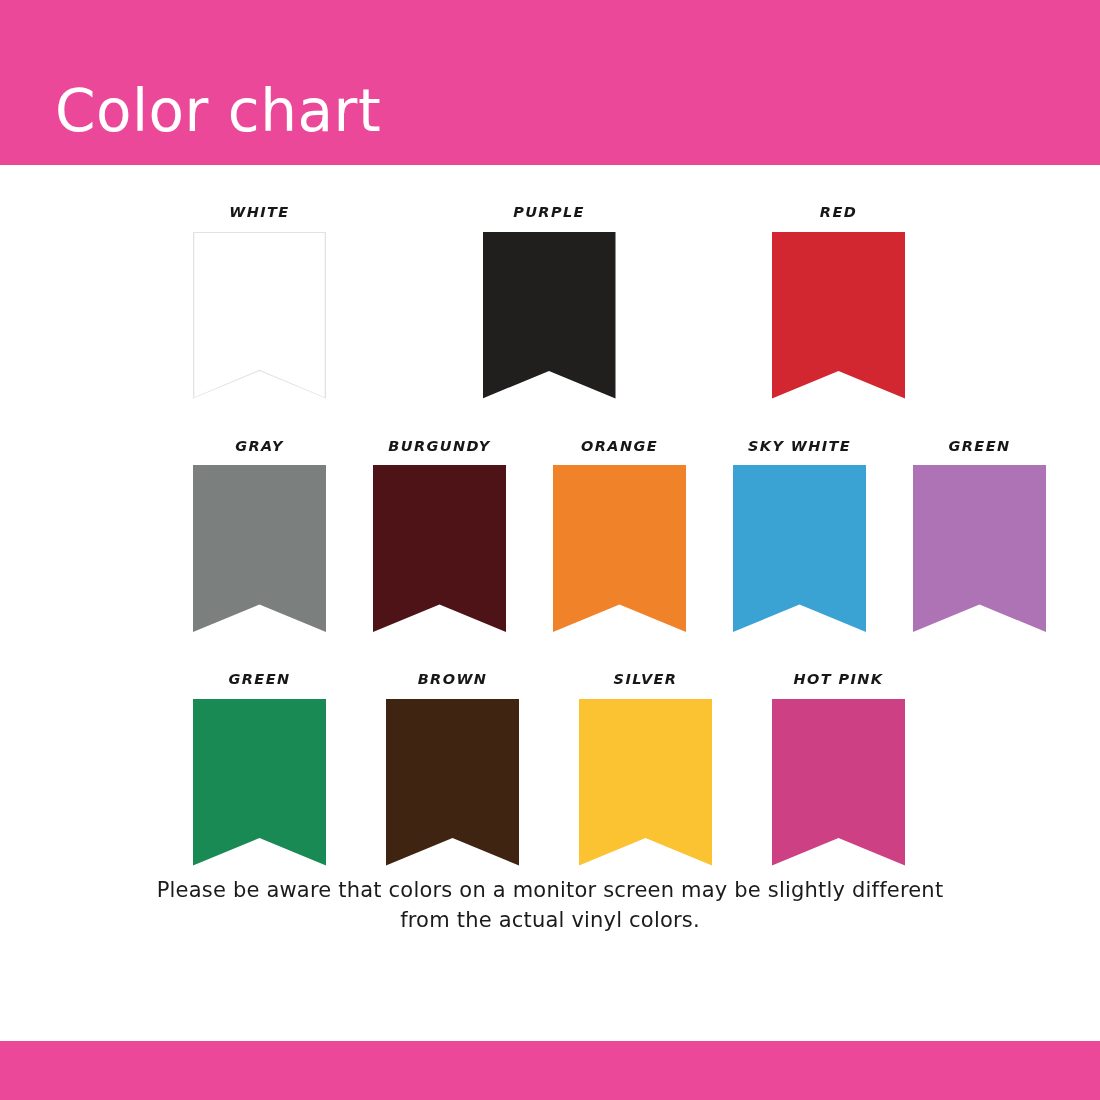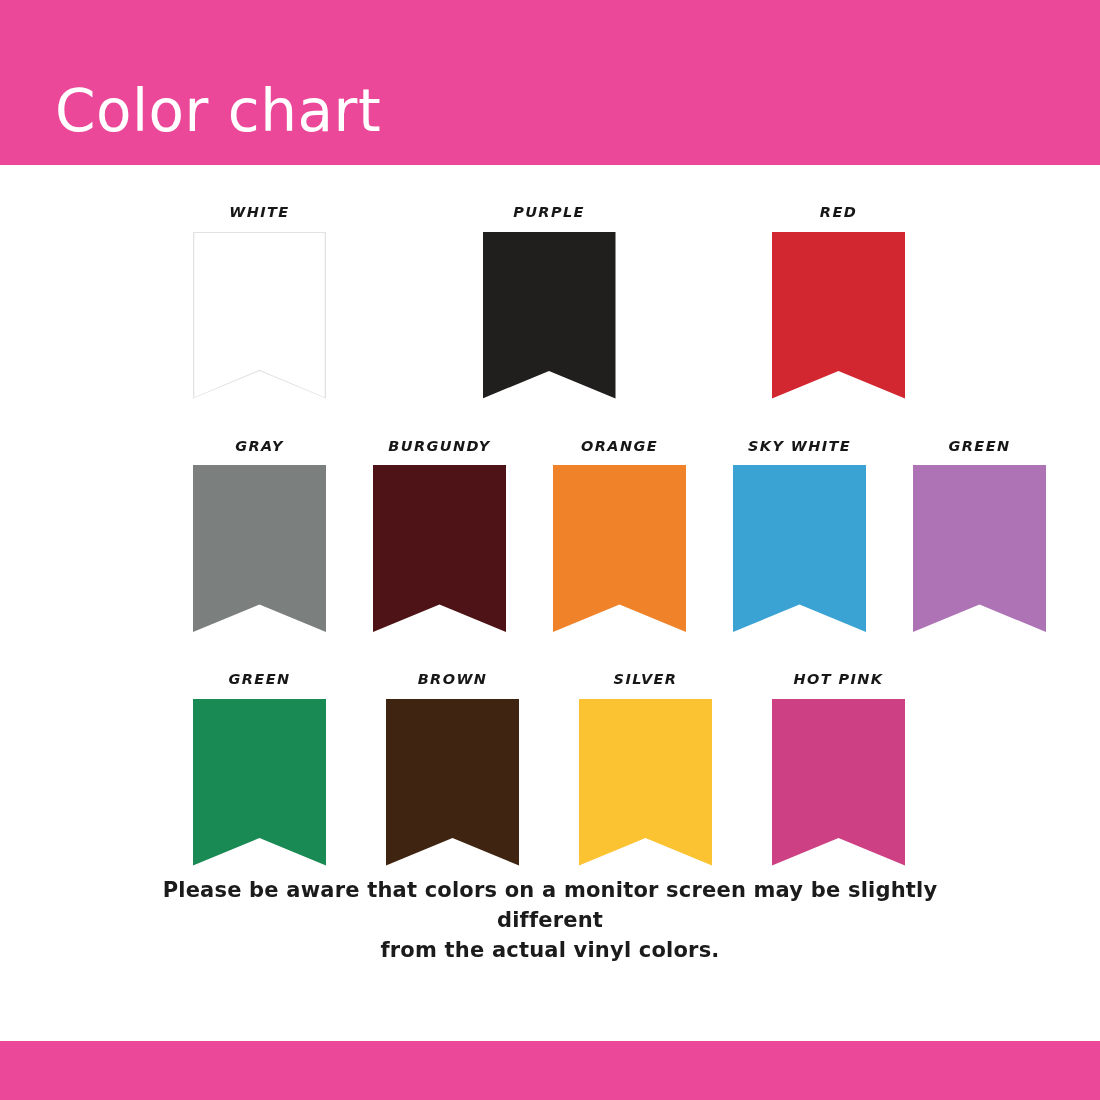--- a/index.html
+++ b/index.html
@@ -110,21 +110,21 @@
 
   
   .note {
     position: absolute;
     left: 110px;
     top: 876px;
     width: 880px;
     text-align: center;
     font-family: "DejaVu Sans", sans-serif;
     font-size: 21px;
-    font-weight: 700;
+    font-weight: 400;
     line-height: 1.42;
     color: #1b1b1b;
     letter-spacing: 0.2px;
   }
 </style>
 </head>
 <body>
 
 <div class="page">
 

